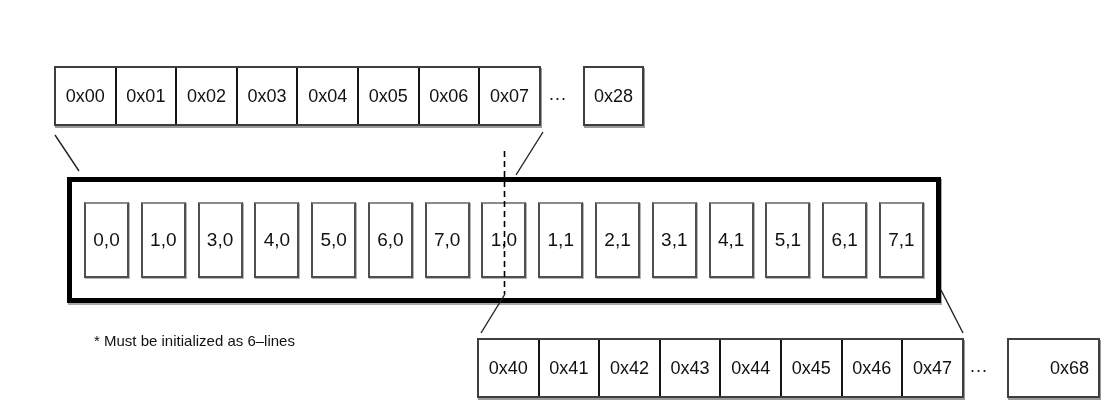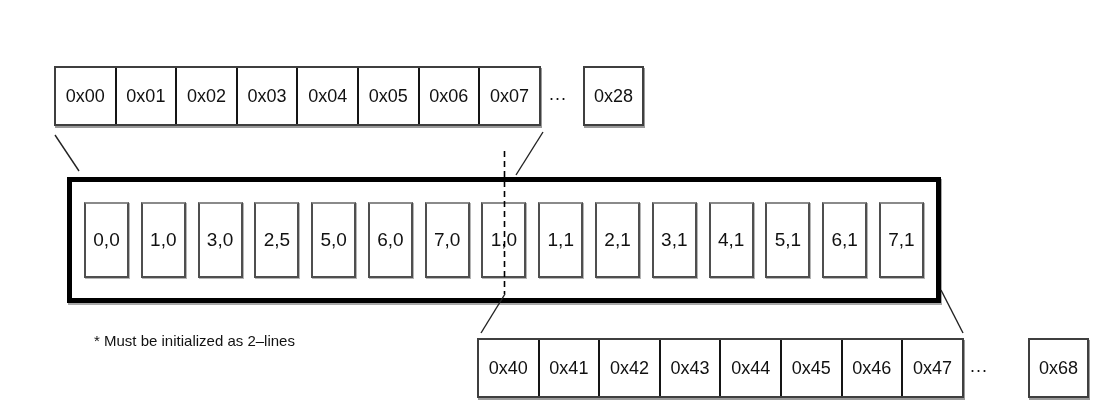--- a/index.html
+++ b/index.html
@@ -48,21 +48,21 @@
     <div class="addr-cell">0x06</div>
     <div class="addr-cell">0x07</div>
   </div>
   <div class="ellipsis" style="left:549px;top:46px;">...</div>
   <div class="addr-single" style="left:583px;top:30px;">0x28</div>
 
   <div class="ddram-box">
     <div class="ddram-cell">0,0</div>
     <div class="ddram-cell">1,0</div>
     <div class="ddram-cell">3,0</div>
-    <div class="ddram-cell">2,5</div>
+    <div class="ddram-cell">4,0</div>
     <div class="ddram-cell">5,0</div>
     <div class="ddram-cell">6,0</div>
     <div class="ddram-cell">7,0</div>
     <div class="ddram-cell">1,0</div>
     <div class="ddram-cell">1,1</div>
     <div class="ddram-cell">2,1</div>
     <div class="ddram-cell">3,1</div>
     <div class="ddram-cell">4,1</div>
     <div class="ddram-cell">5,1</div>
     <div class="ddram-cell">6,1</div>
@@ -73,23 +73,23 @@
     <div class="addr-cell">0x40</div>
     <div class="addr-cell">0x41</div>
     <div class="addr-cell">0x42</div>
     <div class="addr-cell">0x43</div>
     <div class="addr-cell">0x44</div>
     <div class="addr-cell">0x45</div>
     <div class="addr-cell">0x46</div>
     <div class="addr-cell">0x47</div>
   </div>
   <div class="ellipsis" style="left:970px;top:318px;">...</div>
-  <div class="addr-single" style="left:1028px;top:302px;">0x68</div>
+  <div class="addr-single" style="left:1007px;top:302px;padding-left:32px;">0x68</div>
 
-  <div class="note">* Must be initialized as 2–lines</div>
+  <div class="note">* Must be initialized as 6–lines</div>
 
   <svg class="overlay" width="1113" height="400" viewBox="0 0 1113 400">
     <line x1="55" y1="99" x2="79" y2="135" stroke="#222" stroke-width="1.4"></line>
     <line x1="543" y1="96" x2="516" y2="139" stroke="#222" stroke-width="1.4"></line>
     <line x1="505" y1="258" x2="481" y2="297" stroke="#222" stroke-width="1.4"></line>
     <line x1="941" y1="254" x2="963" y2="297" stroke="#222" stroke-width="1.4"></line>
     <line x1="504.5" y1="115" x2="504.5" y2="258" stroke="#000" stroke-width="1.6" stroke-dasharray="6,4"></line>
   </svg>
 
 </div>

